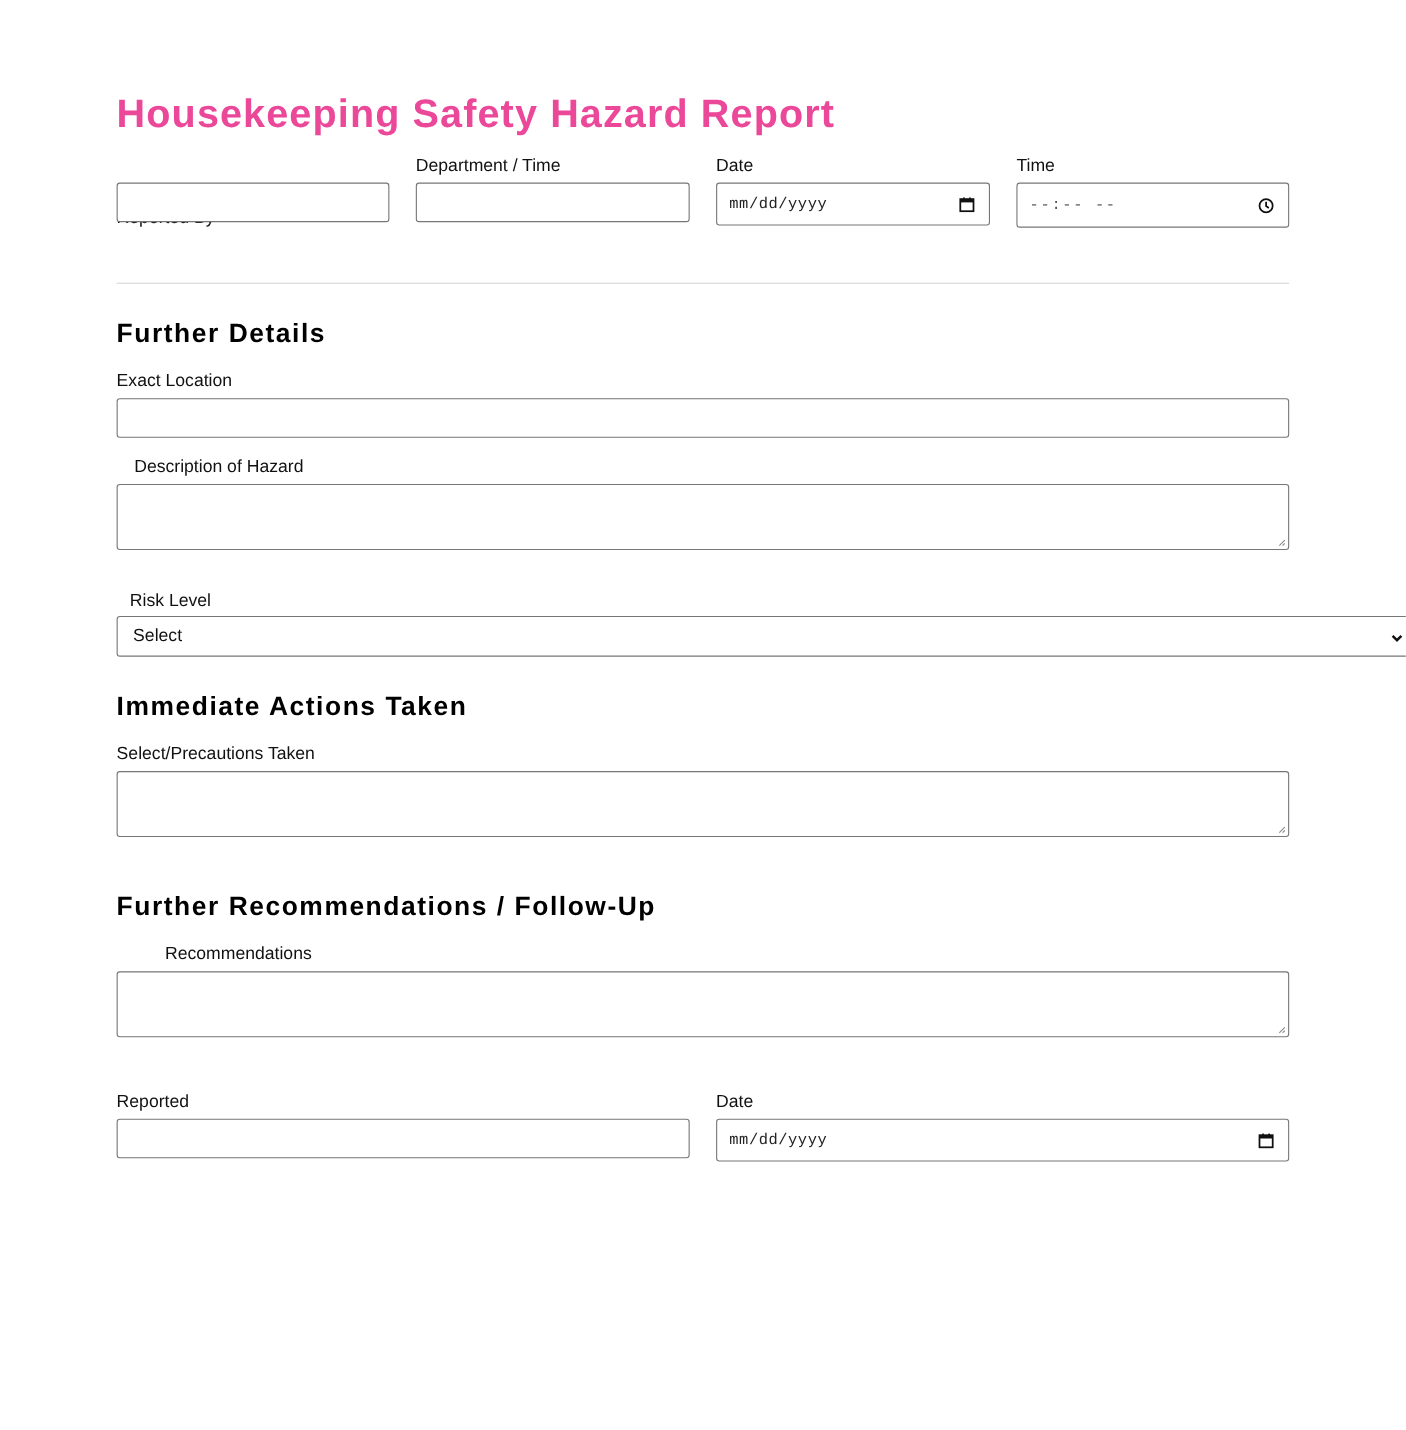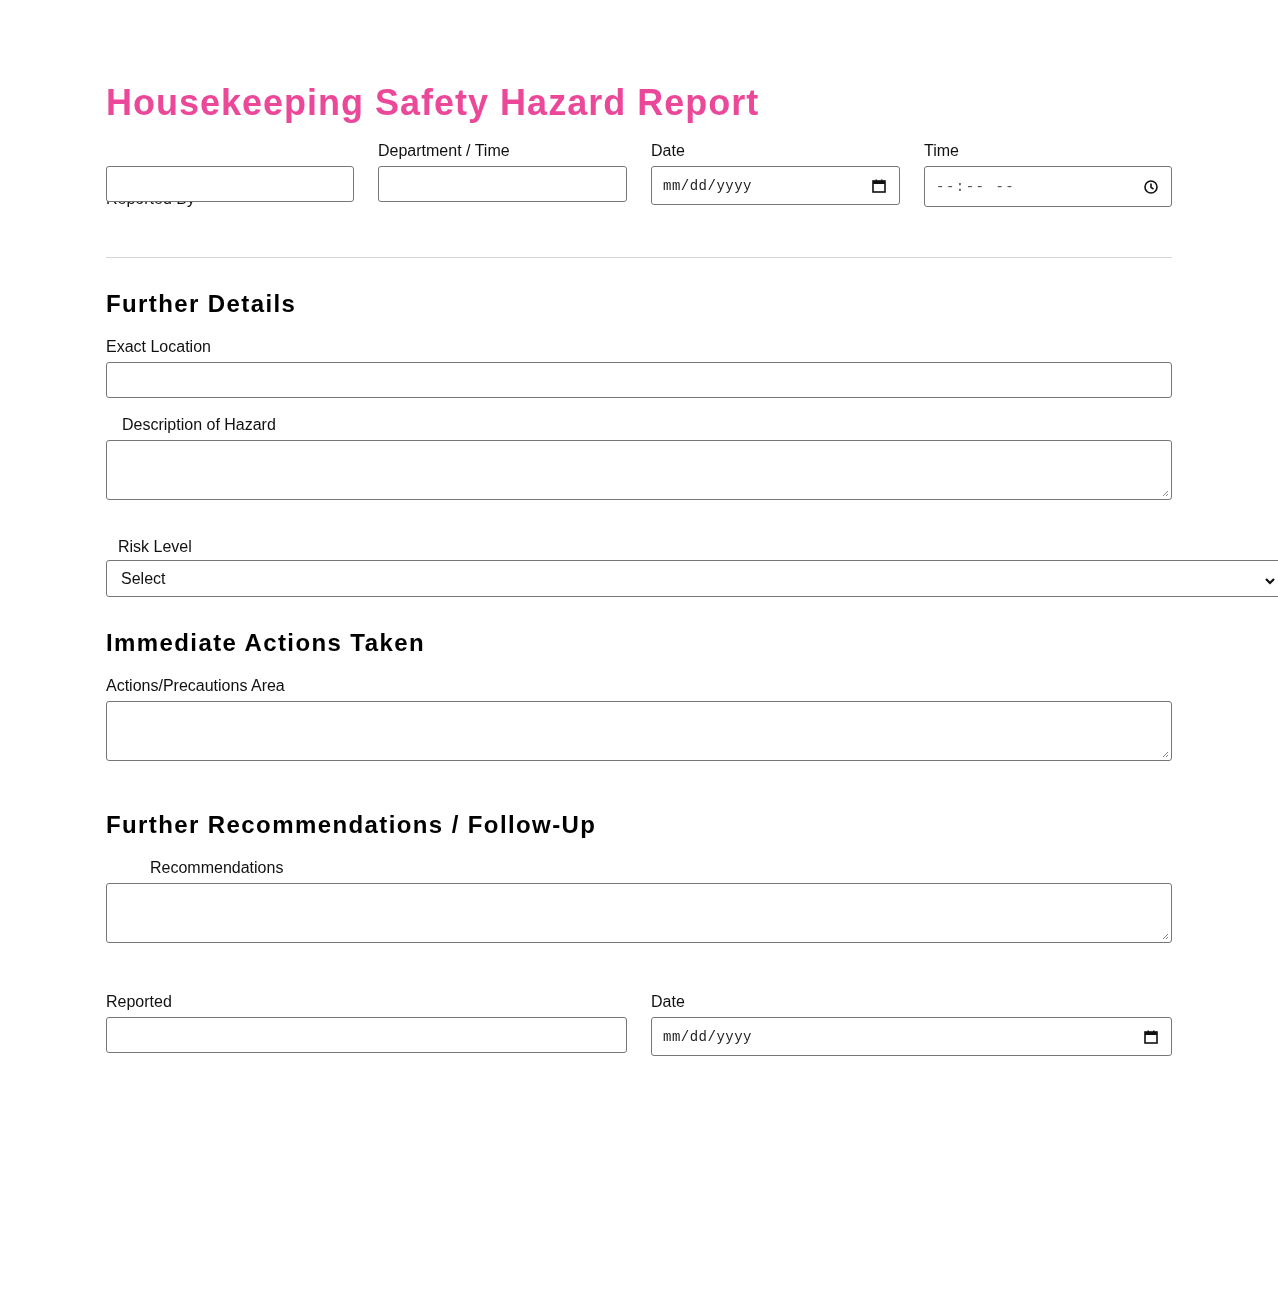--- a/index.html
+++ b/index.html
@@ -92,21 +92,21 @@
     <span class="select-text">Select</span>
     <span class="icon-right" style="right:5px;width:12px;height:12px;">
       <svg width="12" height="12" viewBox="0 0 12 12">
           <path d="M2 4 L6 8 L10 4" fill="none" stroke="#111" stroke-width="2.2"></path>
         </svg>
     </span>
   </div>
 
   <h2 style="top:629px;">Immediate Actions Taken</h2>
 
-  <div class="label" style="left:0;top:677px;">Actions/Precautions Area</div>
+  <div class="label" style="left:0;top:677px;">Select/Precautions Taken</div>
   <div class="field" style="left:0;top:701px;width:1066px;height:60px;">
     <svg class="resize" viewBox="0 0 8 8">
         <path d="M7 2 L2 7 M7 5 L5 7" stroke="#888" stroke-width="1"></path>
       </svg>
   </div>
 
   <h2 style="top:811px;">Further Recommendations / Follow-Up</h2>
 
   <div class="label" style="left:0;top:859px;margin-left:44px;">Recommendations</div>
   <div class="field" style="left:0;top:883px;width:1066px;height:60px;">

